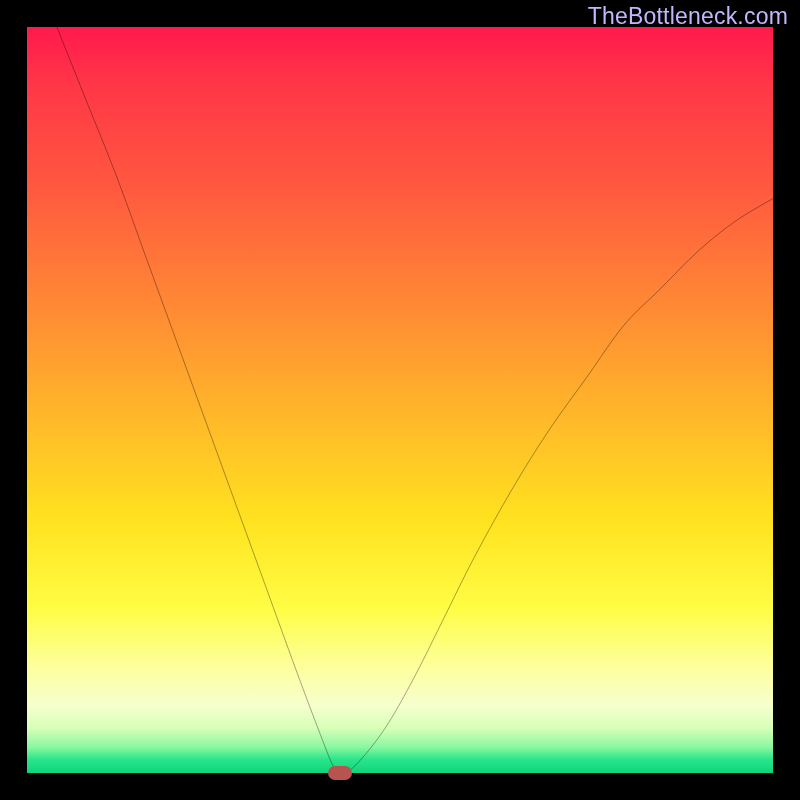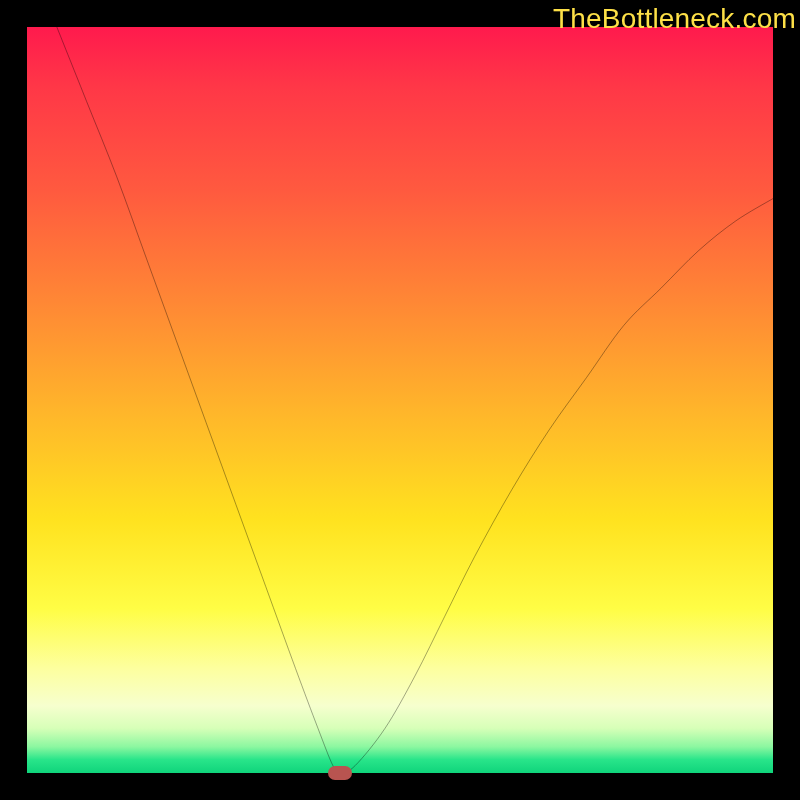--- a/index.html
+++ b/index.html
@@ -43,23 +43,23 @@
     position: absolute;
     width: 24px;
     height: 14px;
     border-radius: 7px;
     background: #b85450;
     transform: translate(-50%, -50%);
   }
   .watermark {
     position: absolute;
     top: 3px;
-    right: 4px;
-    color: #fde047;
-    font-size: 28px;
+    right: 12px;
+    color: #c4b5fd;
+    font-size: 23px;
     font-weight: 500;
     letter-spacing: 0.2px;
   }
 </style>
 </head>
 <body>
 
 <div class="frame">
 
   <div class="plot-area">

